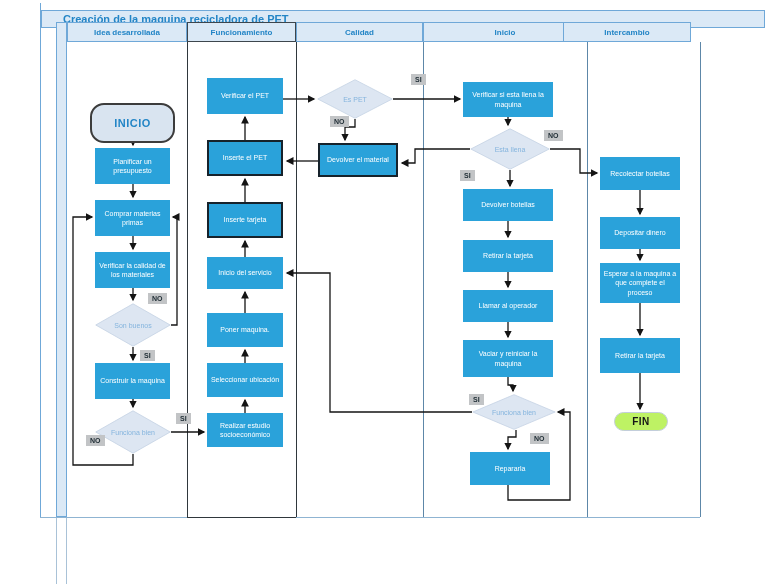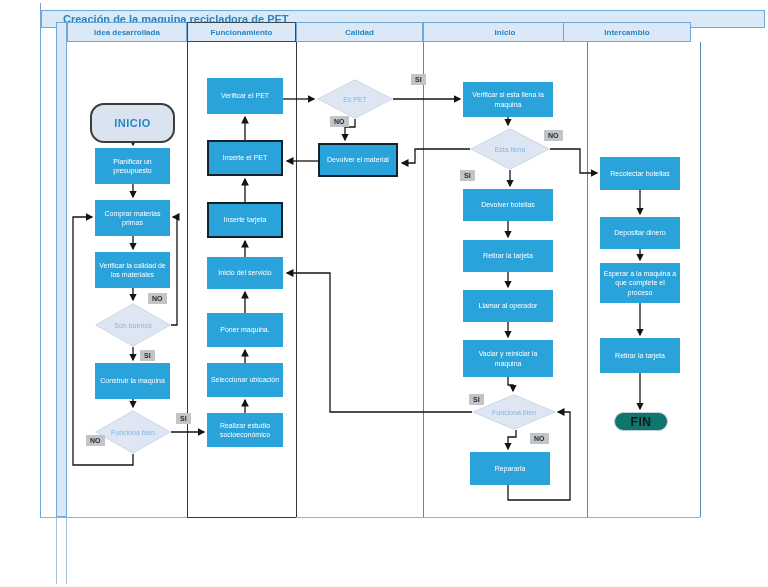--- a/index.html
+++ b/index.html
@@ -27,22 +27,22 @@
   .hline.dark { background:#2f373c; }
 
   .proc { position:absolute; background:#2aa2da; color:#ffffff; font-size:7px;
     line-height:1.35; display:flex; align-items:center; justify-content:center;
     text-align:center; box-sizing:border-box; padding:2px; z-index:3; }
   .proc.darkb { border:2px solid #16222b; }
 
   .term { position:absolute; background:#d9e4f0; border:2px solid #3c3c3c; border-radius:14px;
     display:flex; align-items:center; justify-content:center; font-weight:bold;
     color:#2385c6; box-sizing:border-box; z-index:3; font-size:11px; letter-spacing:0.5px; }
-  .term.fin { border:1px solid #c3cedb; background:#0f766e; color:#161616;
-    border-radius:10px; font-size:12px; }
+  .term.fin { border:1px solid #c3cedb; background:#bef264; color:#161616;
+    border-radius:10px; font-size:10px; }
 
   .diamond { position:absolute; z-index:3; }
   .diamond svg { position:absolute; left:0; top:0; width:100%; height:100%; }
   .diamond .dtext { position:absolute; left:0; top:0; right:0; bottom:0; display:flex;
     align-items:center; justify-content:center; font-size:7px; color:#85b5de; text-align:center; }
 
   .chip { position:absolute; background:#c2c4c6; color:#1d2b33; font-weight:bold;
     font-size:7px; line-height:1; padding:2px 4px; z-index:4; }
 
   .edges { position:absolute; left:0; top:0; width:768px; height:587px;

